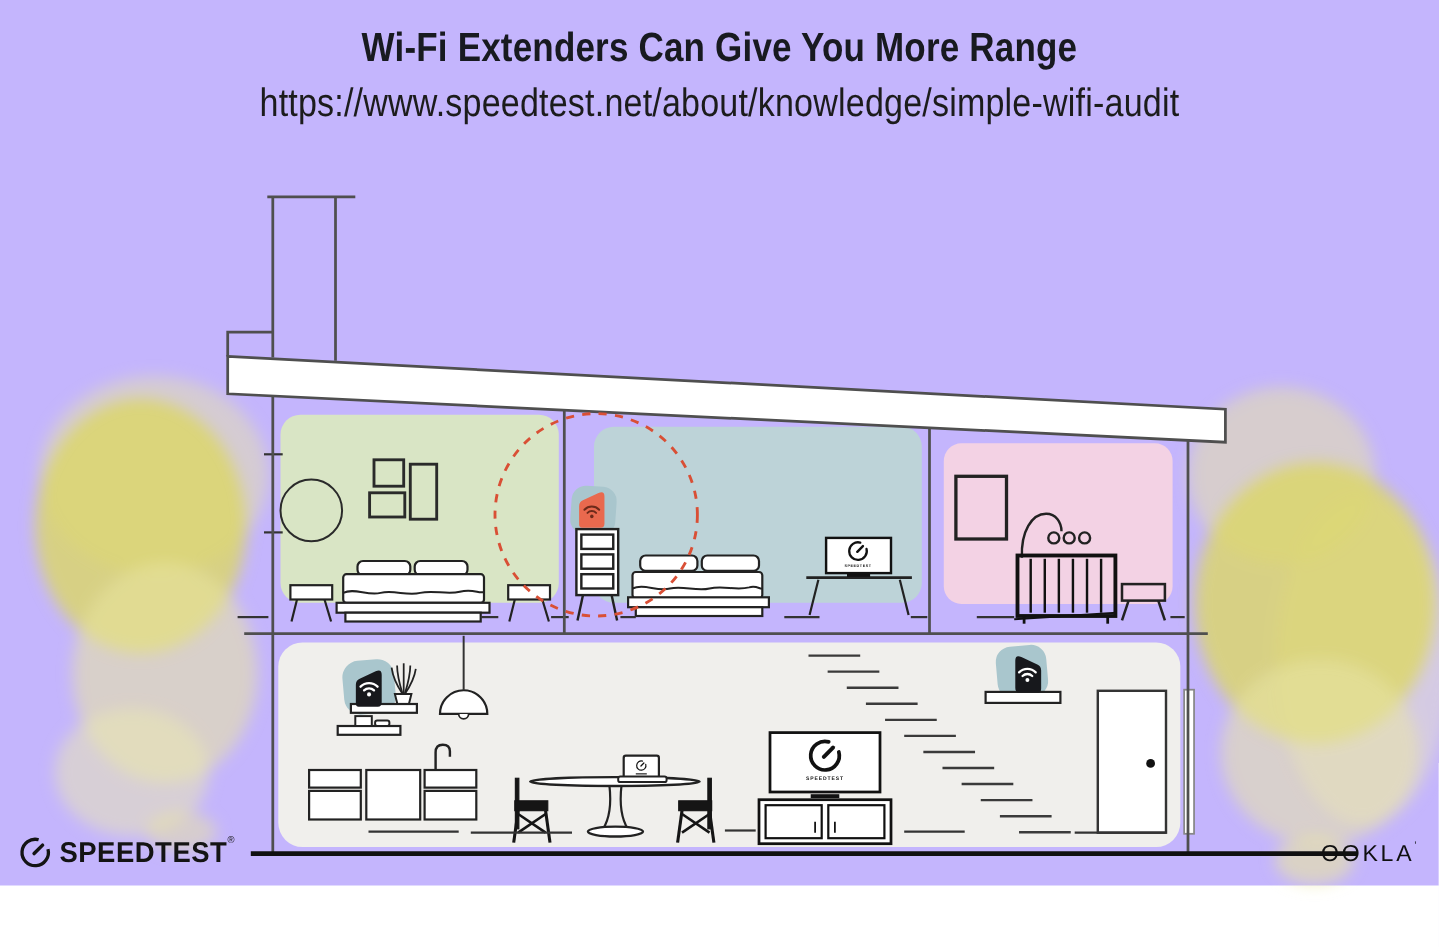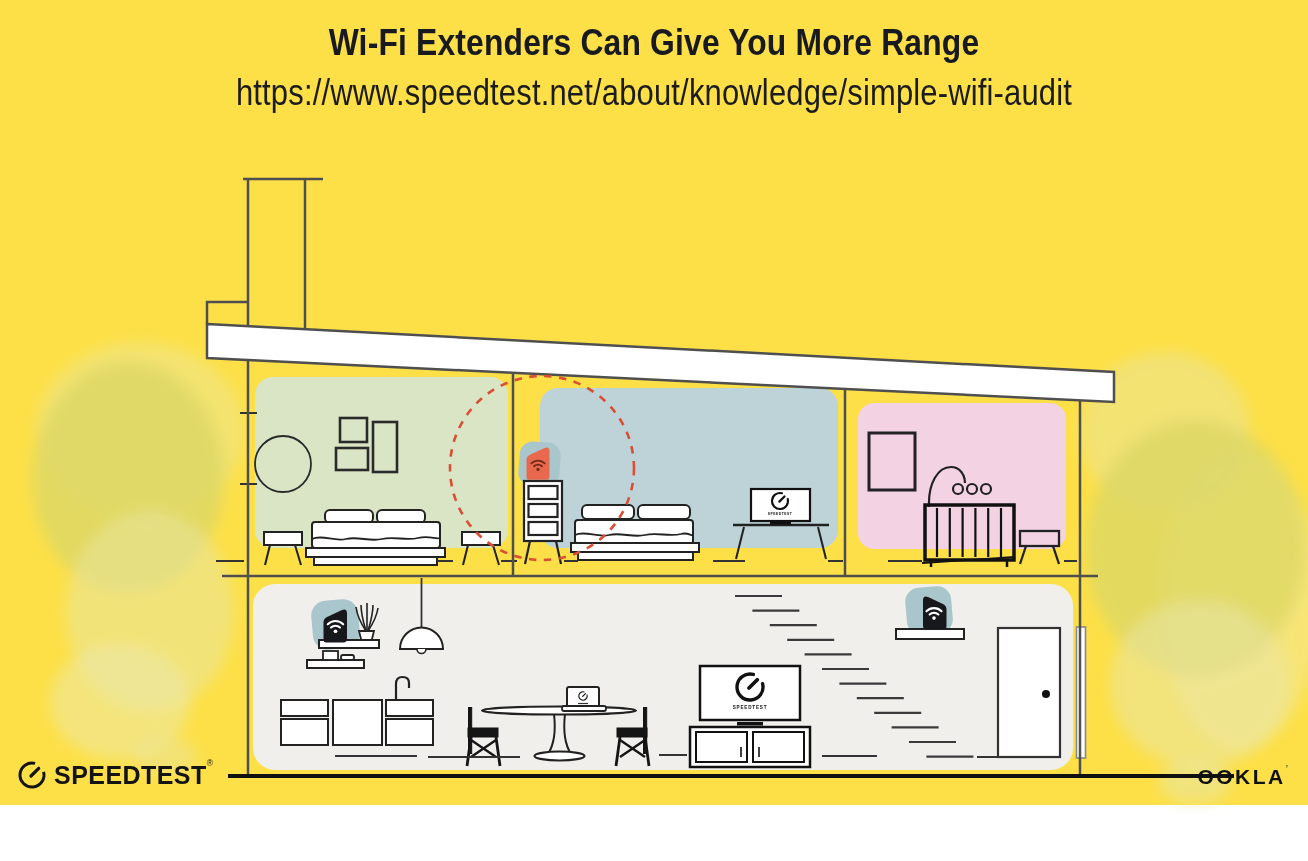--- a/index.html
+++ b/index.html
@@ -5,32 +5,32 @@
   :root{
     --room-green:#d9e5c5; --room-blue:#bdd3d8; --room-pink:#f3d2e4;
     --floor-gray:#f0efec; --device-dark:#17181c; --device-orange:#e9694e;
     --device-blob:#a9c6cd; --range-red:#d94f35;
     --foliage-core:#dcd765; --foliage-light:#e9e6a0;
     --wall-line:#4f4f4f; --ink:#1b1c21;
   }
   *{box-sizing:border-box;margin:0;padding:0}
   html,body{width:1308px;height:861px;overflow:hidden;background:#fff;
     font-family:"Liberation Sans",sans-serif;color:var(--ink)}
-  .page{position:relative;width:1308px;height:805px;background:#fde047}
+  .page{position:relative;width:1308px;height:805px;background:#c4b5fd}
   .header{position:absolute;top:22px;left:0;width:100%;text-align:center;
     transform:scaleX(.86);transform-origin:50% 0}
   .title{font-size:37px;font-weight:700;letter-spacing:.2px;color:#181a20}
   .url{font-size:36px;font-weight:400;color:#1c1c1c;margin-top:8px;letter-spacing:.2px}
   .scene{position:absolute;inset:0}
   .footer-left{position:absolute;left:17px;bottom:14px;display:flex;align-items:flex-start;gap:7px}
   .footer-left .word{font-size:26px;font-weight:700;letter-spacing:.5px;color:#141414;
     transform:scaleX(.96);transform-origin:0 50%}
   .footer-left sup{font-size:9px;font-weight:400;vertical-align:top;position:relative;top:-2px}
   .footer-right{position:absolute;right:20px;bottom:16px;display:flex;align-items:flex-start}
-  .footer-right .word{font-size:21px;font-weight:700;letter-spacing:2.5px;color:#101010}
+  .footer-right .word{font-size:21px;font-weight:400;letter-spacing:2.5px;color:#101010}
   .footer-right .mark{font-size:10px;position:relative;top:-1px}
   svg text{font-family:"Liberation Sans",sans-serif}
 </style>
 </head>
 <body>
 
 <div class="page">
 
   <div class="header">
     <div class="title">Wi-Fi Extenders Can Give You More Range</div>

